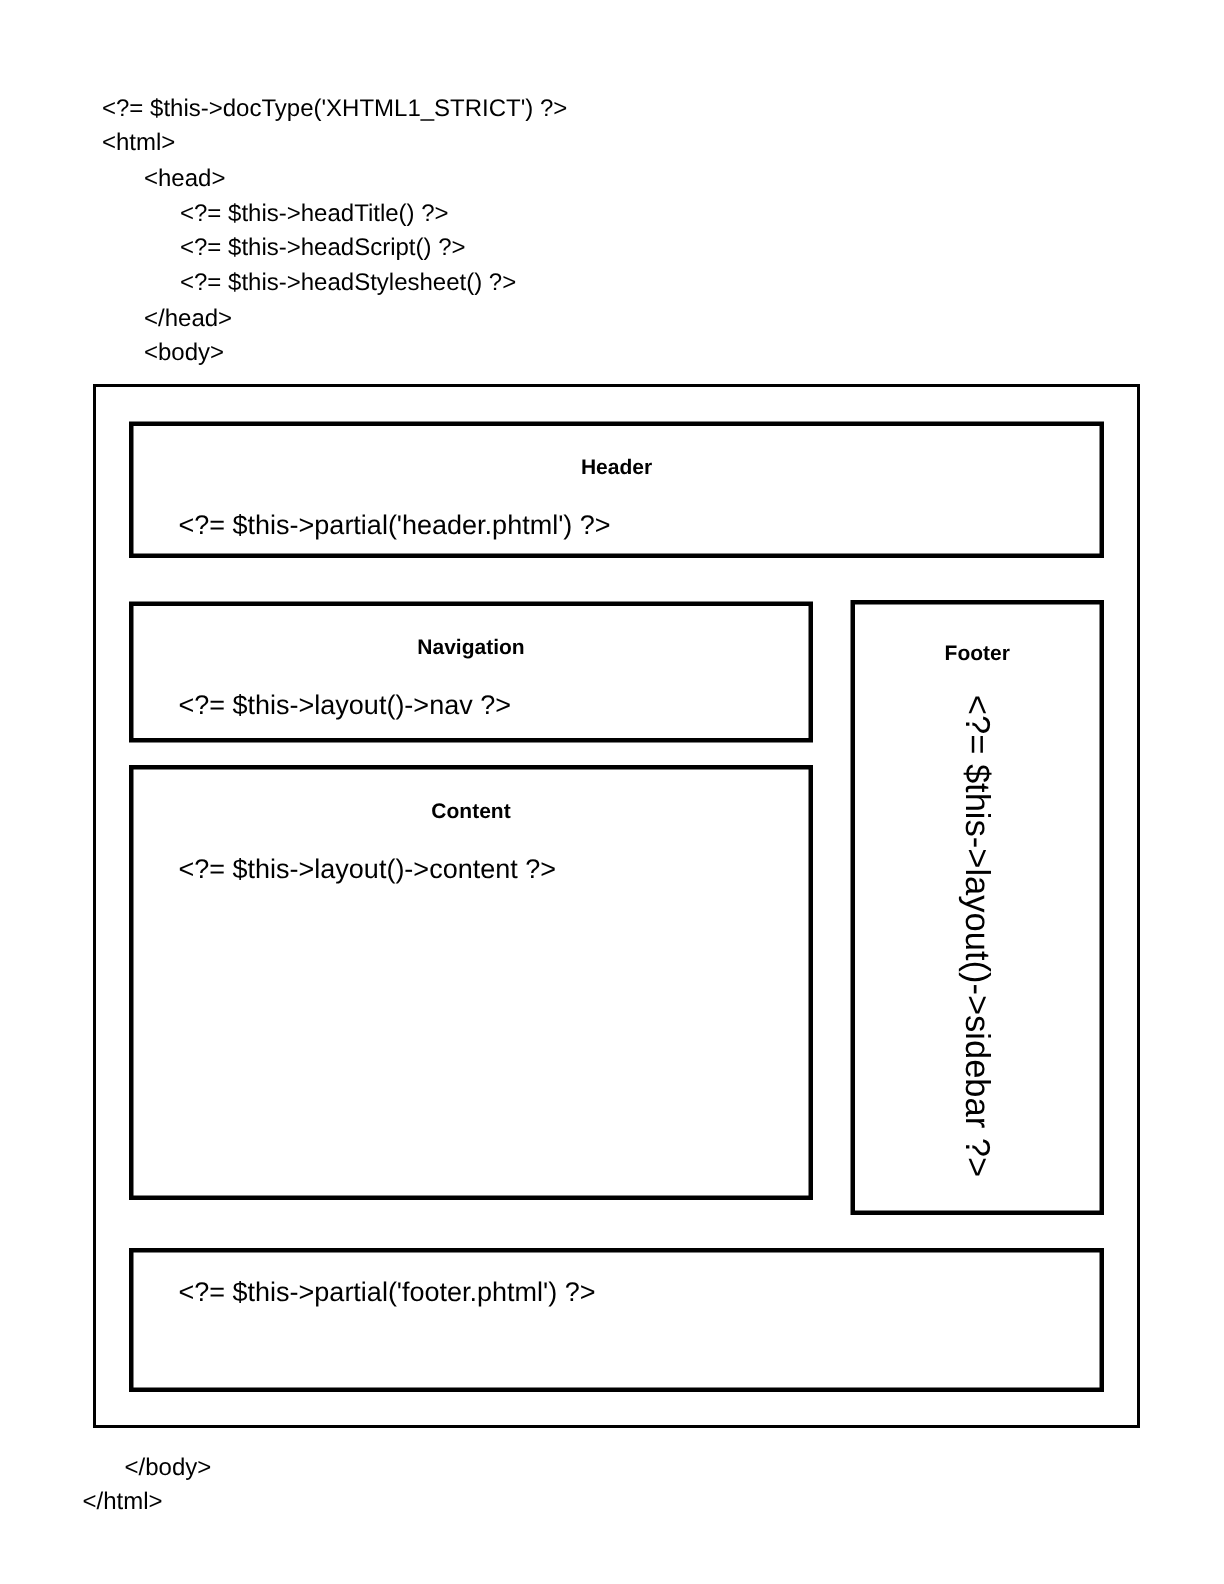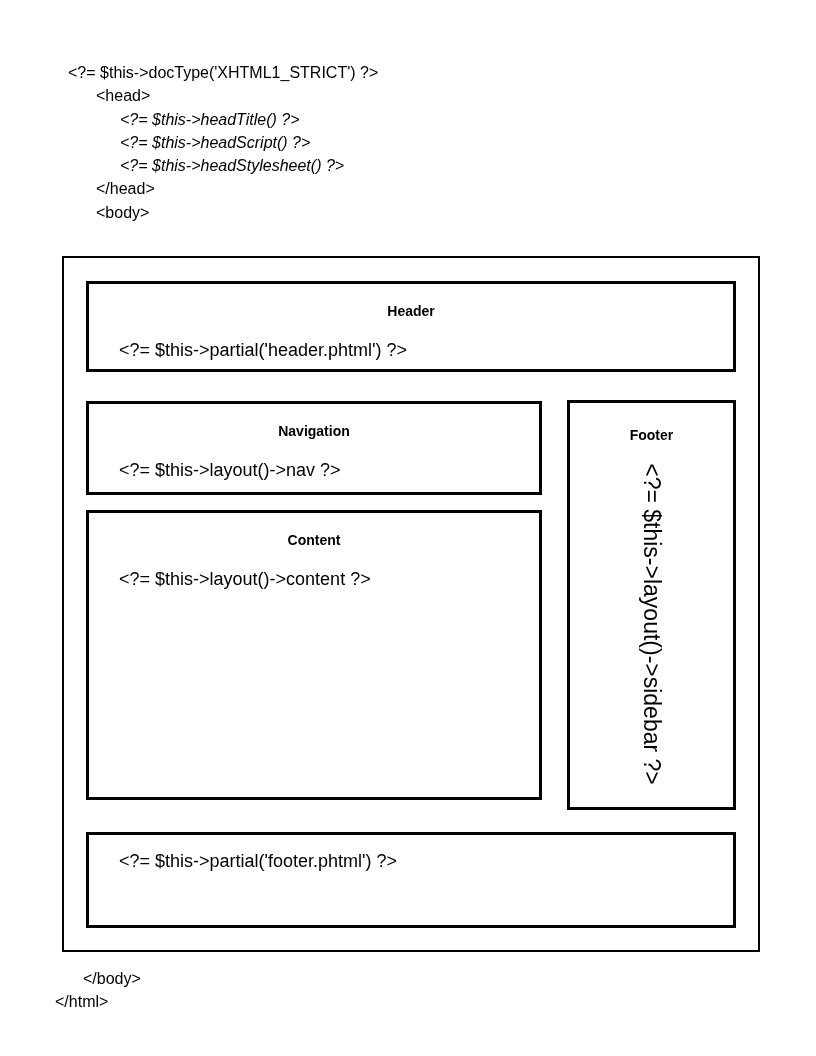--- a/index.html
+++ b/index.html
@@ -16,21 +16,21 @@
   .code-block {
     position: absolute;
     font-size: 16px;
     line-height: 23.3px;
     white-space: nowrap;
   }
   .code-top { left: 68px; top: 61px; }
   .code-bottom { left: 55px; top: 967px; }
   .ind0 { padding-left: 0; }
   .ind1 { padding-left: 28px; }
-  .ind2 { padding-left: 52px; font-style: italic; }
+  .ind2 { padding-left: 52px; }
 
   
   .outer-box {
     position: absolute;
     left: 62px; top: 256px;
     width: 698px; height: 696px;
     border: 2px solid #000;
     box-sizing: border-box;
   }
   .box {
@@ -69,20 +69,21 @@
     white-space: nowrap;
   }
 </style>
 </head>
 <body>
 
 <div class="page">
 
   <div class="code-block code-top">
     <div class="ind0">&lt;?= $this-&gt;docType('XHTML1_STRICT') ?&gt;</div>
+    <div class="ind0">&lt;html&gt;</div>
     <div class="ind1">&lt;head&gt;</div>
     <div class="ind2">&lt;?= $this-&gt;headTitle() ?&gt;</div>
     <div class="ind2">&lt;?= $this-&gt;headScript() ?&gt;</div>
     <div class="ind2">&lt;?= $this-&gt;headStylesheet() ?&gt;</div>
     <div class="ind1">&lt;/head&gt;</div>
     <div class="ind1">&lt;body&gt;</div>
   </div>
 
   <div class="outer-box">
 

